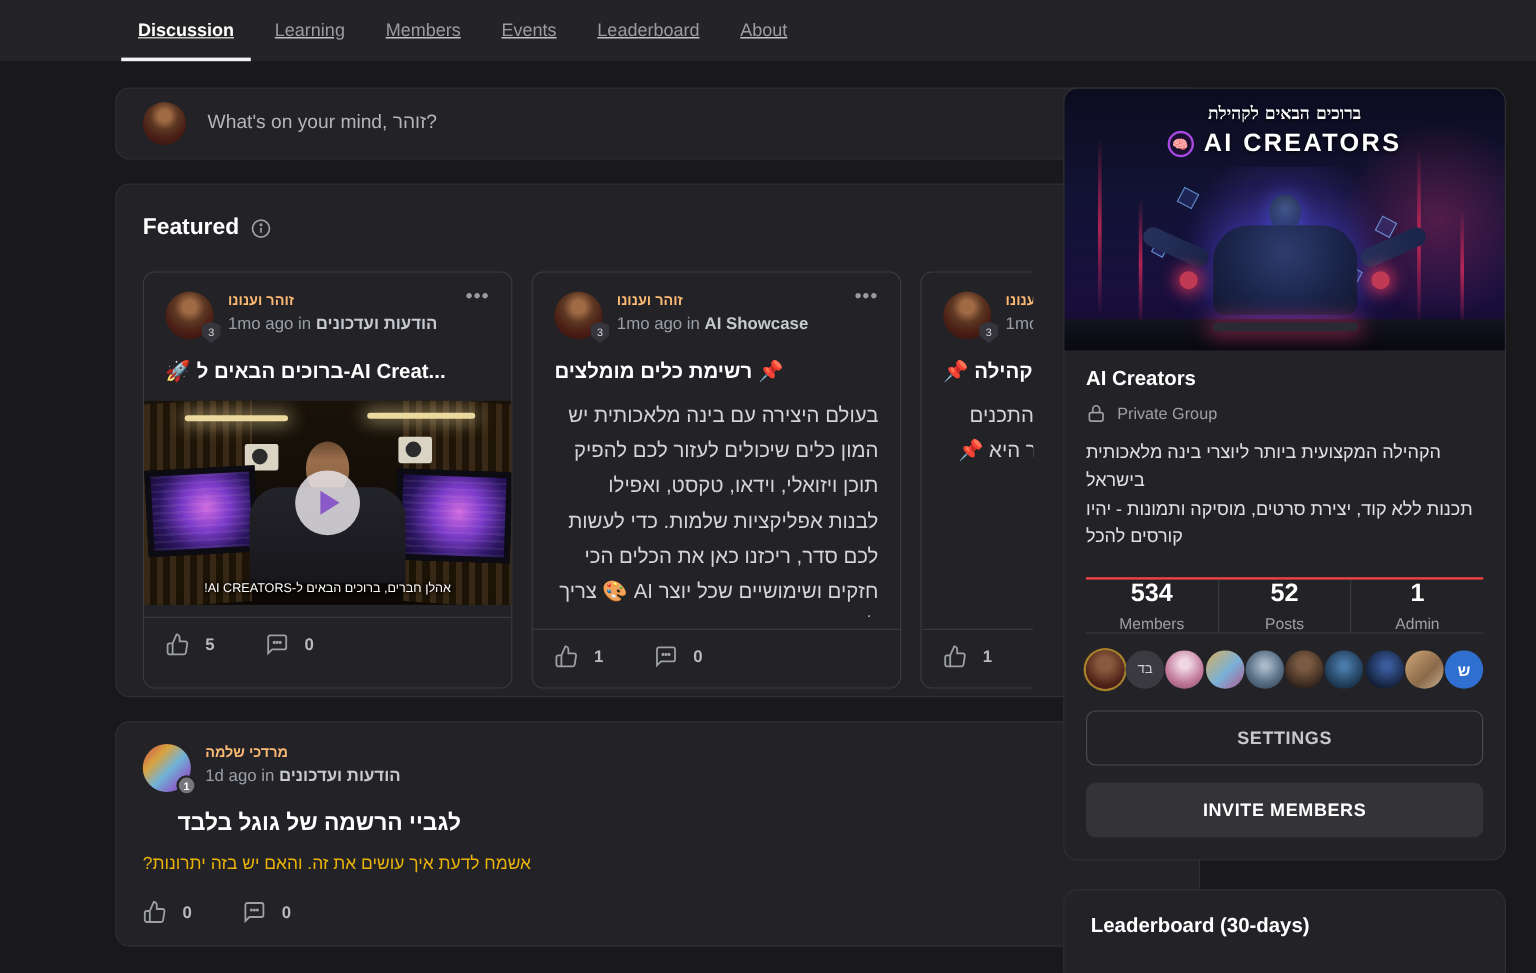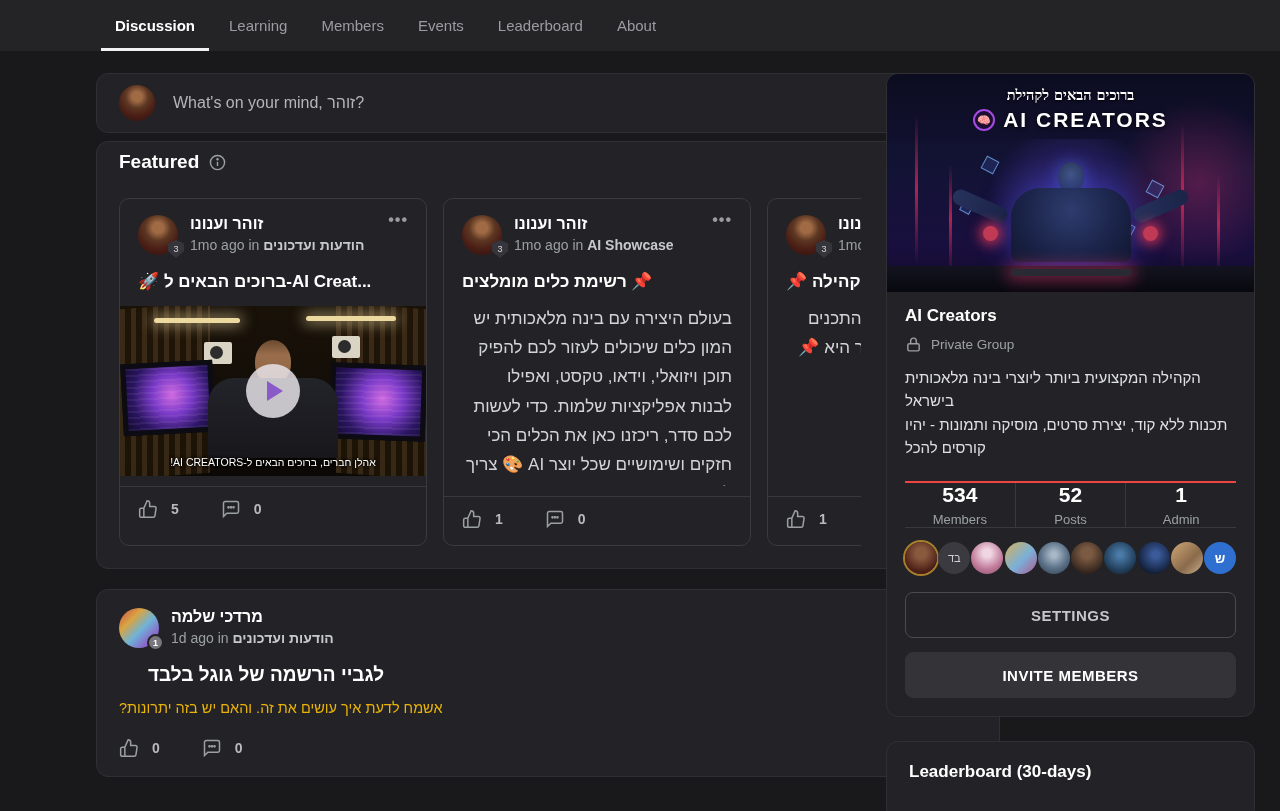--- a/index.html
+++ b/index.html
@@ -5,47 +5,47 @@
   * { margin:0; padding:0; box-sizing:border-box; }
   html,body { width:1280px; height:811px; overflow:hidden; }
   body {
     background:#19191b;
     font-family:"Liberation Sans","DejaVu Sans",sans-serif;
     color:#e8e8ea;
     position:relative;
   }
   
   .topbar { position:absolute; top:0; left:0; width:1280px; height:51px; background:#242427; }
-  .nav { display:flex; height:51px; margin-left:101px; }
+  .nav { display:flex; height:51px; margin-left:101px;text-decoration:underline; }
   .tab { position:relative; padding:0 14px; line-height:51px; font-size:15px; color:#9b9ba1; cursor:pointer; white-space:nowrap; }
   .tab + .tab { margin-left:6px; }
   .tab.active { color:#ffffff; font-weight:700; }
   .tab.active::after { content:""; position:absolute; left:0; right:0; bottom:0; height:3px; background:#f2f2f4; }
   
   .main-col { position:absolute; left:96px; top:73px; width:904px; }
   .side-col { position:absolute; left:886px; top:73px; width:369px; }
   .card { background:#232327; border:1px solid #2f2f34; border-radius:12px; }
   
   .composer { height:60px; display:flex; align-items:center; padding:0 22px; cursor:text; }
   .composer .prompt { margin-left:18px; font-size:16px; color:#b4b5ba; }
   .avatar { border-radius:50%; flex:none; position:relative; }
   .av-zohar { background:radial-gradient(circle at 50% 32%, #a06a45 16%, #5c3722 38%, #4c1f16 62%, #2b100d 100%); }
   .av-mordechai { background:linear-gradient(135deg,#c84b4b 0%,#d9a441 30%,#6fb3d8 55%,#8a62c8 80%,#3f7ac0 100%); }
   
-  .featured { margin-top:8px; height:428px; overflow:hidden; }
+  .featured { margin-top:20px; height:428px; padding-top:16px; overflow:hidden; }
   .featured-head { display:flex; align-items:center; padding:0 24px 0 22px; height:40px; }
   .featured-title { font-size:19px; font-weight:700; color:#fff; }
   .icon-btn { background:none; border:none; cursor:pointer; display:flex; align-items:center; padding:0; }
   .info-ic { margin-left:10px; }
   .chev { margin-left:auto; }
   .cards-row { display:flex; gap:16px; margin-left:22px; width:742px; overflow:hidden; margin-top:16px; }
   .fcard { flex:none; width:308px; height:348px; background:#232327; border:1px solid #3a3a3f; border-radius:10px; padding:16px 18px; display:flex; flex-direction:column; cursor:pointer; }
   .fc-head { display:flex; align-items:flex-start; }
   .fc-meta { margin-left:12px; min-width:0; overflow:hidden; }
-  .author { font-size:16px; font-weight:700; color:#ffffff; white-space:nowrap; }
+  .author { font-size:12px; font-weight:700; color:#fdba74; white-space:nowrap; }
   .meta-line { font-size:14px; color:#9ba0a6; margin-top:4px; white-space:nowrap; }
   .meta-line b { color:#c6cace; }
   .dots { margin-left:auto; color:#9a9aa0; font-size:16px; font-weight:700; letter-spacing:1px; line-height:10px; cursor:pointer; }
   .badge-shield { position:absolute; right:-6px; bottom:-3px; width:16px; height:18px; background:#35353b; clip-path:polygon(50% 0,100% 18%,100% 62%,50% 100%,0 62%,0 18%); display:flex; align-items:center; justify-content:center; font-size:9px; color:#d4d4d8; }
   .badge-circle { position:absolute; right:-5px; bottom:-3px; width:17px; height:17px; border-radius:50%; background:#76767c; border:2px solid #232327; display:flex; align-items:center; justify-content:center; font-size:9px; font-weight:700; color:#fff; }
   .fc-title { margin-top:16px; font-size:17px; font-weight:700; color:#fff; white-space:nowrap; overflow:hidden; text-overflow:ellipsis; }
   .fc-body { margin-top:12px; font-size:17px; line-height:1.72; color:#d3d4d8; overflow:hidden; flex:1; white-space:pre-line; }
   .fc-footer { margin:10px -18px 0; border-top:1px solid #38383d; padding:12px 18px 0; display:flex; align-items:center; }
   .react { display:flex; align-items:center; gap:13px; background:none; border:none; cursor:pointer; color:#b9babe; font-size:14px; font-weight:700; }
   .react + .react { margin-left:42px; }

